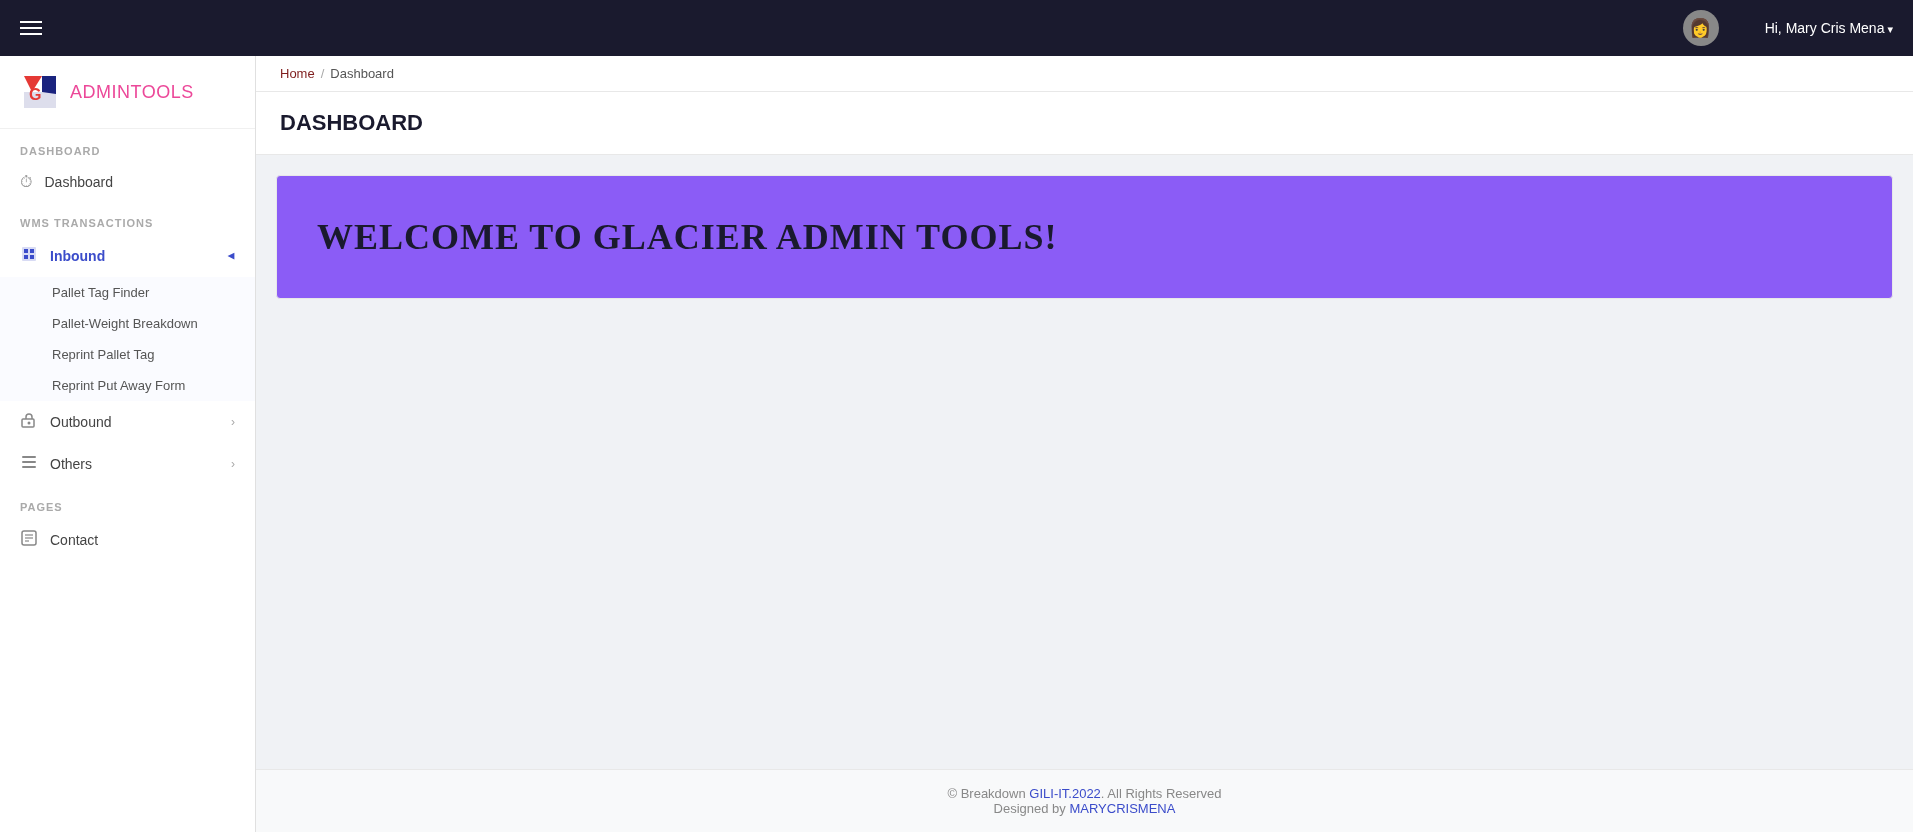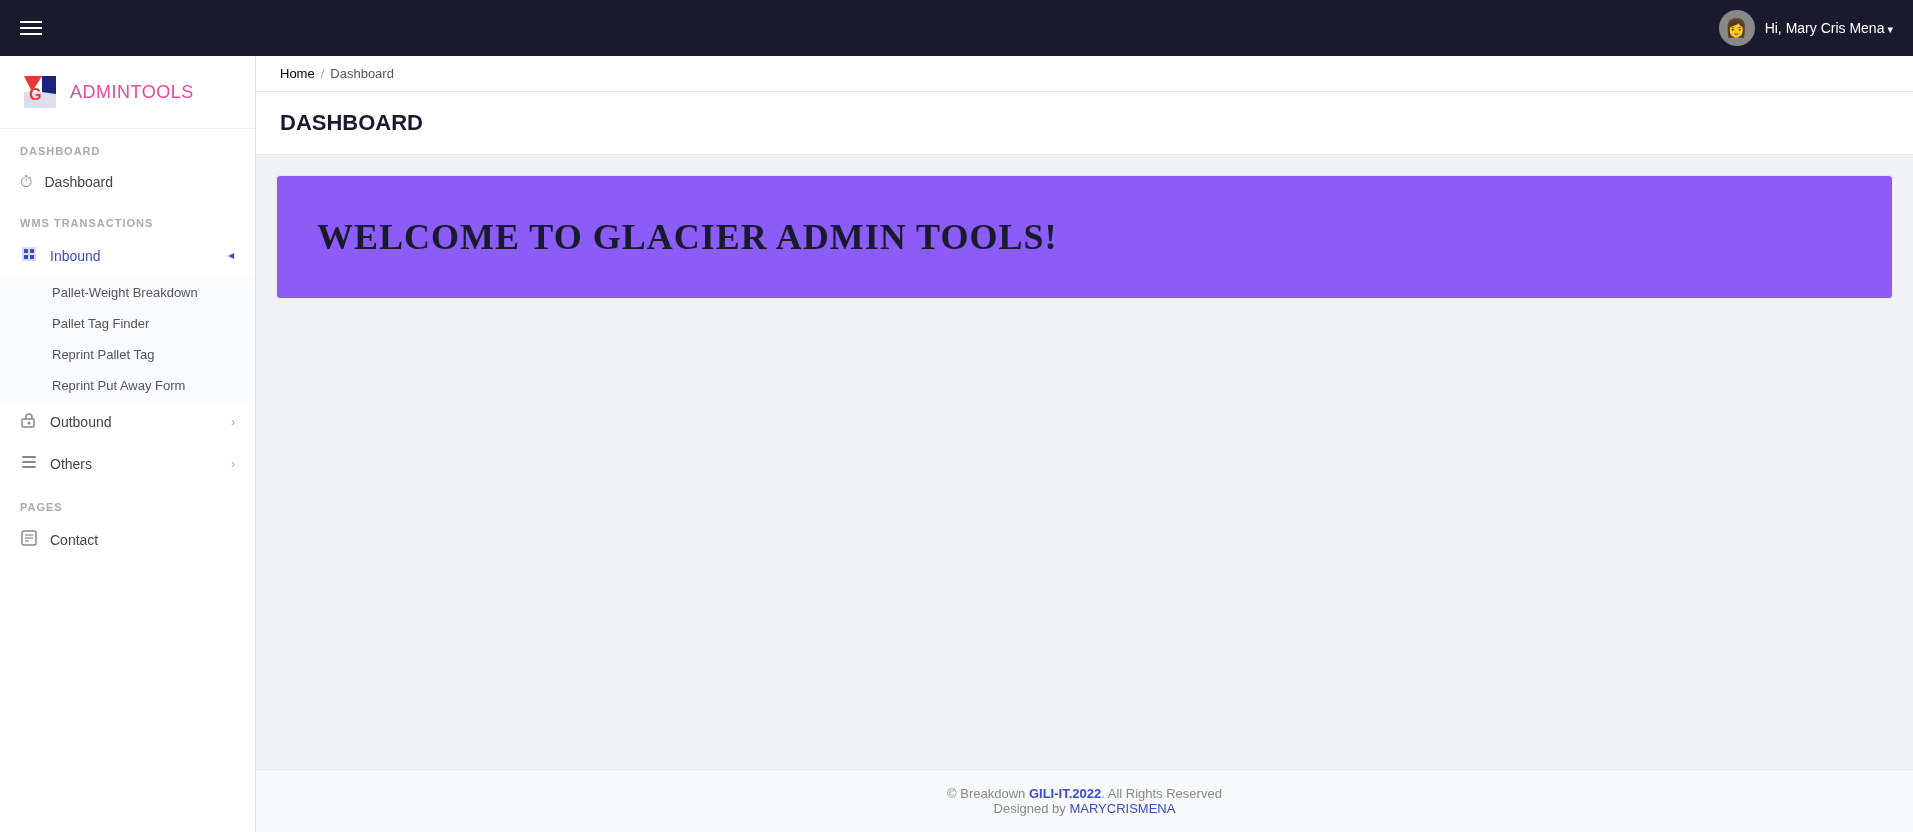--- a/index.html
+++ b/index.html
@@ -19,21 +19,21 @@
     }
     .topbar-left { display: flex; align-items: center; gap: 10px; }
     .hamburger-icon { display: flex; flex-direction: column; gap: 4px; cursor: pointer; }
     .hamburger-icon span { display: block; width: 22px; height: 2px; background: white; }
     .topbar-right { display: flex; align-items: center; gap: 10px; }
     .user-avatar {
       width: 36px; height: 36px; border-radius: 50%; background: #888;
       display: flex; align-items: center; justify-content: center;
       overflow: hidden; font-size: 18px;
     }
-    .user-name { color: white; font-size: 14px; cursor: pointer; }
+    .user-name { color: white; font-size: 14px; cursor: pointer; margin-left: 36px; }
     .user-name::after { content: ' ▾'; font-size: 11px; }
 
     
     .layout { display: flex; flex: 1; overflow: hidden; }
 
     
     .sidebar {
       width: 256px;
       background: white;
       display: flex;
@@ -58,21 +58,21 @@
       text-transform: uppercase;
     }
 
     
     .sidebar-item {
       display: flex; align-items: center; gap: 12px;
       padding: 10px 20px; cursor: pointer;
       font-size: 14px; color: #444;
       transition: background 0.15s;
     }
-    .sidebar-item.active { color: #3b4cca; font-weight: 400; }
+    .sidebar-item.active { color: #3b4cca; font-weight: 700; }
     .sidebar-item .item-icon { font-size: 16px; color: #888; flex-shrink: 0; }
     .sidebar-item.active .item-icon { color: #3b4cca; }
     .sidebar-item .item-label { flex: 1; }
     .sidebar-item .chevron { font-size: 12px; color: #aaa; }
     .sidebar-item.active .chevron { color: #3b4cca; transform: rotate(90deg); }
 
     
     .sidebar-subitems { background: #fafbff; }
     .sidebar-subitem {
       display: flex; align-items: center;
@@ -86,21 +86,21 @@
       flex: 1; display: flex; flex-direction: column; overflow: hidden;
     }
 
     
     .breadcrumb-bar {
       background: white; padding: 10px 24px;
       border-bottom: 1px solid #e8e8e8;
       font-size: 13px; color: #666;
       display: flex; align-items: center; gap: 6px;
     }
-    .breadcrumb-home { color: #000000; cursor: pointer; }
+    .breadcrumb-home { color: #7f1d1d; cursor: pointer; }
     .breadcrumb-sep { color: #aaa; }
     .breadcrumb-current { color: #555; }
 
     
     .page-body { flex: 1; overflow-y: auto; padding: 0; }
 
     
     .page-header {
       background: white; padding: 18px 24px;
       border-bottom: 1px solid #e8e8e8;
@@ -122,21 +122,21 @@
     }
 
     
     .footer {
       text-align: center; padding: 16px;
       font-size: 13px; color: #888;
       background: #f8f9fa;
       border-top: 1px solid #e8e8e8;
       margin-top: auto;
     }
-    .footer .brand-link { color: #3b4cca; font-weight: 700; }
+    .footer .brand-link { color: #3b4cca; font-weight: 400; }
     .footer .designer-link { color: #3b4cca; }
 
     
     .logo-svg { width: 40px; height: 40px; }
   </style>
 </head>
 <body>
 
 <div class="topbar">
   <div class="topbar-left">
@@ -190,24 +190,24 @@
           <rect x="4" y="10" width="4" height="4" fill="#3b4cca"></rect>
           <rect x="10" y="10" width="4" height="4" fill="#3b4cca"></rect>
         </svg>
       </span>
       <span class="item-label">Inbound</span>
       <span class="chevron">▾</span>
     </div>
 
     <div class="sidebar-subitems">
       <div class="sidebar-subitem">
+        <span>Pallet Tag Finder</span>
+      </div>
+      <div class="sidebar-subitem">
         <span>Pallet-Weight Breakdown</span>
-      </div>
-      <div class="sidebar-subitem">
-        <span>Pallet Tag Finder</span>
       </div>
       <div class="sidebar-subitem">
         <span>Reprint Pallet Tag</span>
       </div>
       <div class="sidebar-subitem">
         <span>Reprint Put Away Form</span>
       </div>
     </div>
 
     <div class="sidebar-item">

